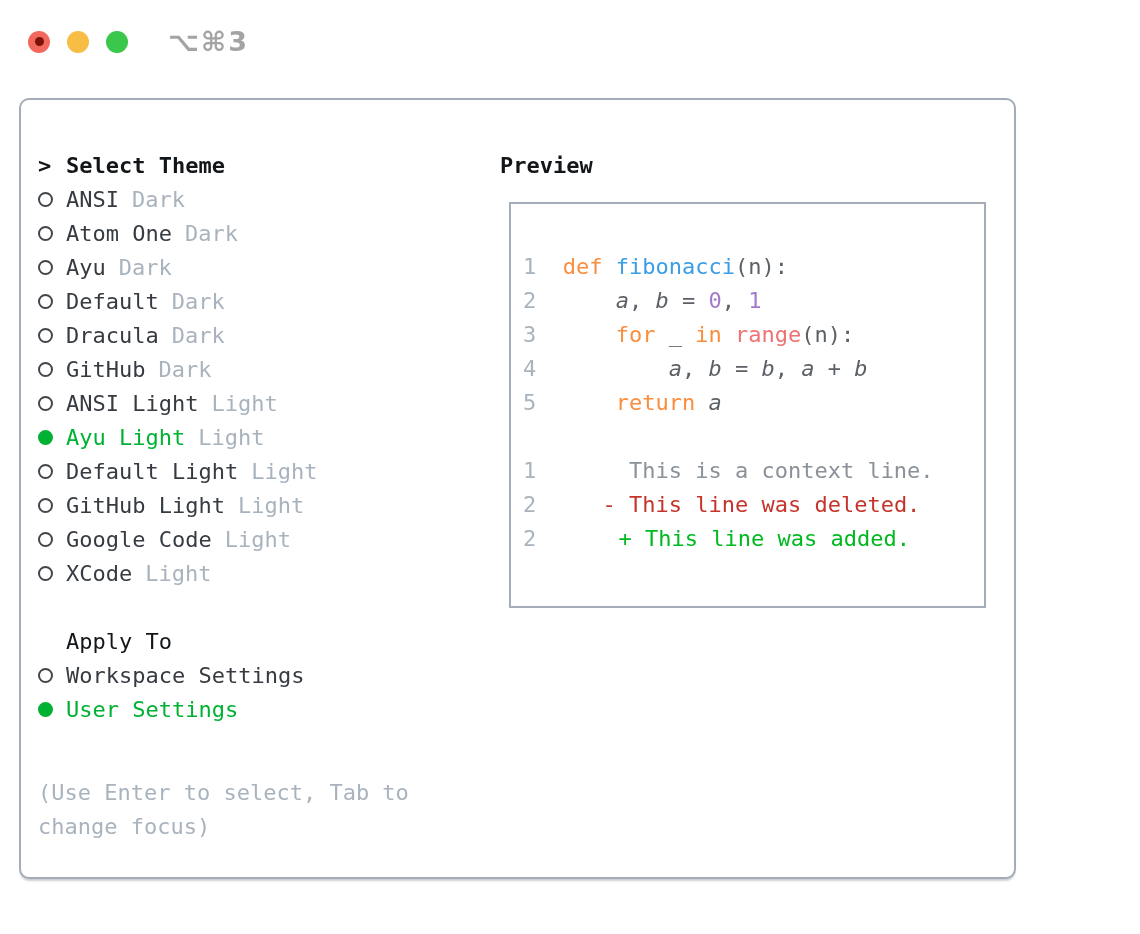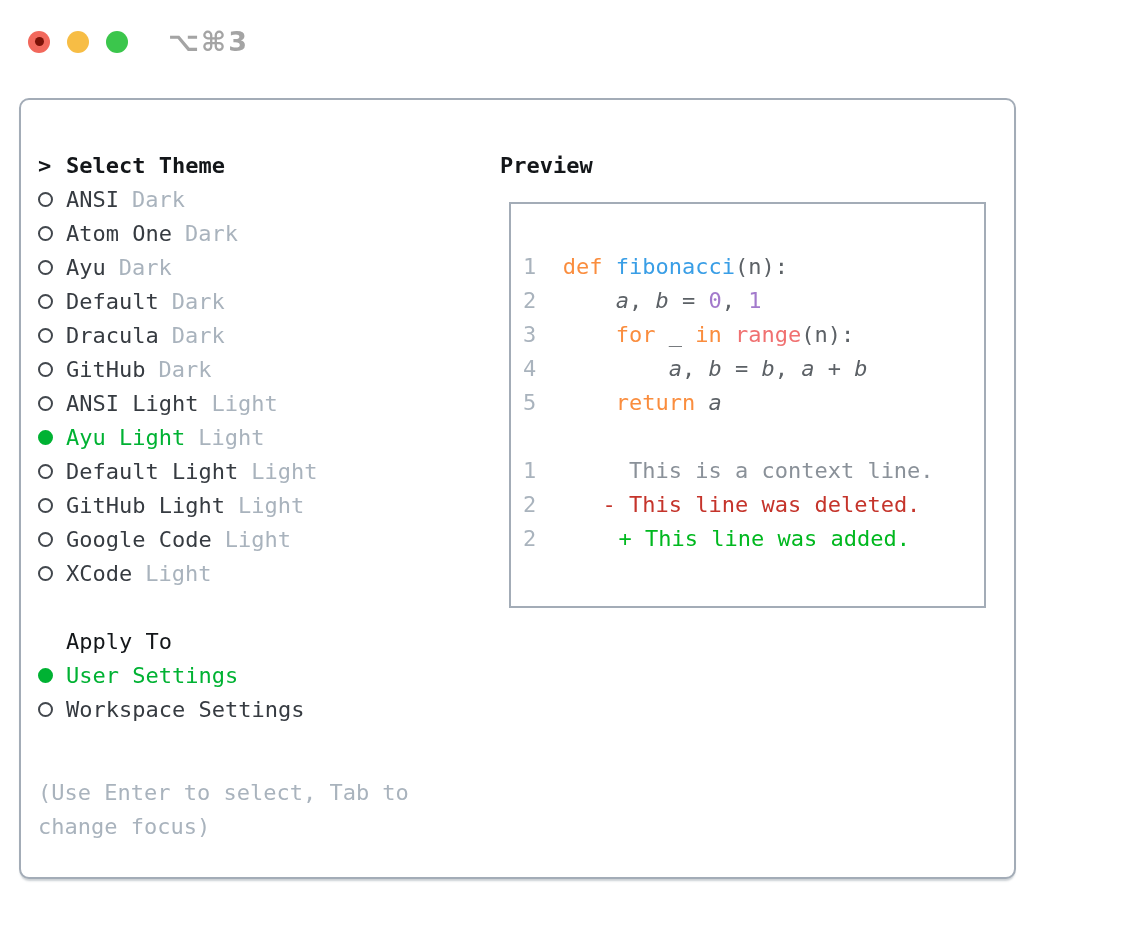--- a/index.html
+++ b/index.html
@@ -85,22 +85,22 @@
         </div>
 
       <div class="row"></div>
 
       <div class="row">
         <span class="marker"></span>
         <span class="section-title regular">Apply To</span>
       </div>
 
       <div id="apply-items">
+          <div class="row"><span class="marker"><span class="dot"></span></span><span class="label">Workspace Settings</span></div>
           <div class="row"><span class="marker"><span class="dot selected"></span></span><span class="label selected">User Settings</span></div>
-          <div class="row"><span class="marker"><span class="dot"></span></span><span class="label">Workspace Settings</span></div>
         </div>
 
       <div class="row"></div>
 
       <div class="hint">(Use Enter to select, Tab to change focus)</div>
     </div>
 
     <div class="preview-title">
       <span class="section-title">Preview</span>
     </div>

